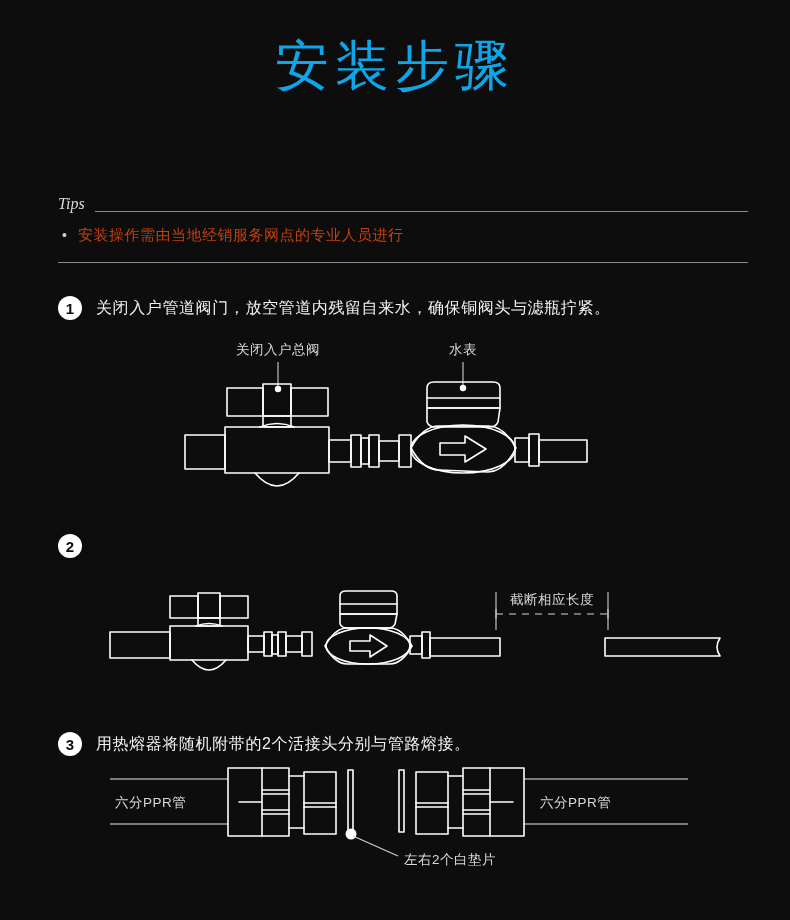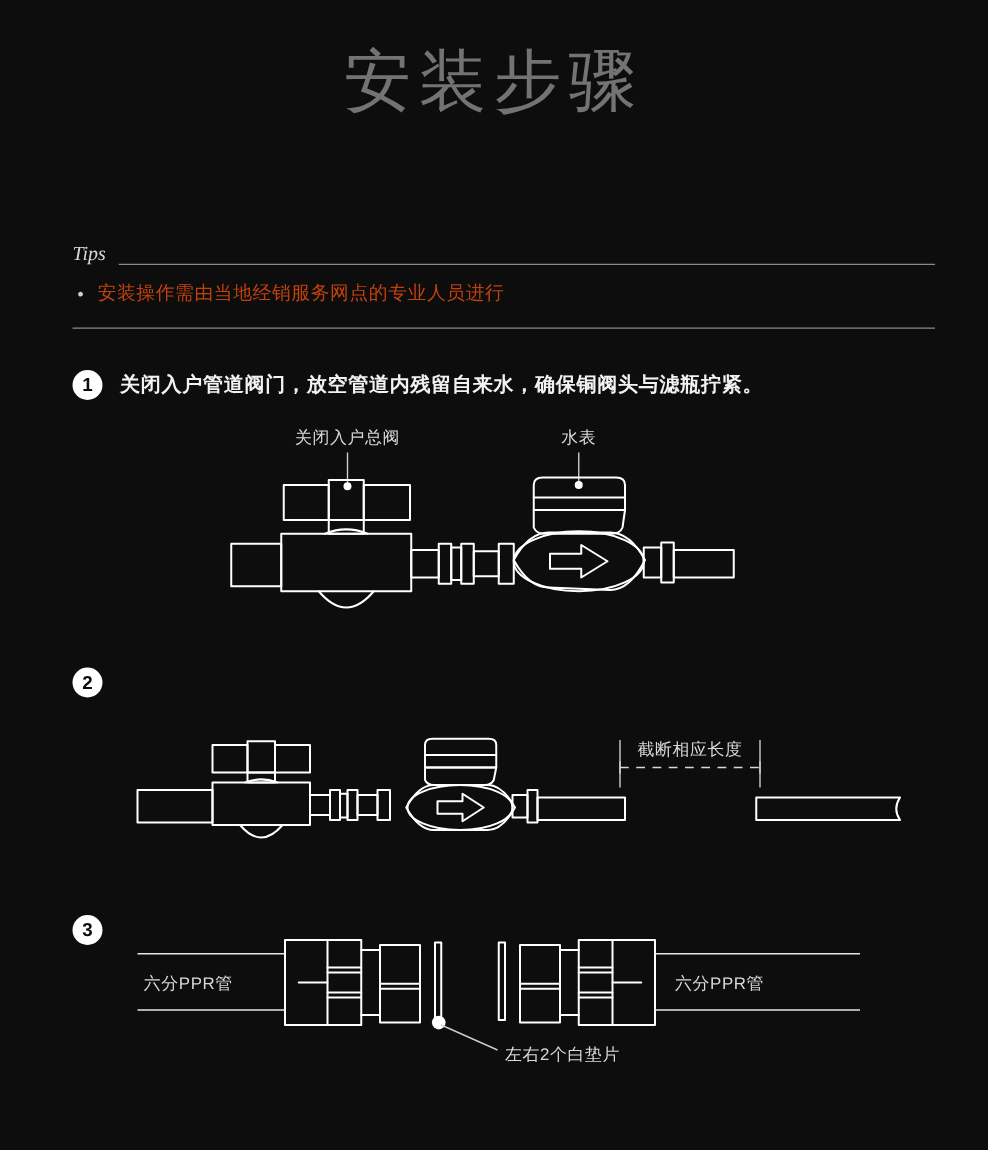--- a/index.html
+++ b/index.html
@@ -19,21 +19,21 @@
 
   
   .title {
     position: absolute;
     top: 36px;
     left: 0;
     width: 790px;
     text-align: center;
     font-size: 54px;
     letter-spacing: 6px;
-    color: #737373;
+    color: #0ea5e9;
     font-weight: 400;
     line-height: 1.1;
   }
 
   
   .tips-wrap {
     position: absolute;
     left: 58px;
     top: 196px;
     width: 690px;
@@ -101,36 +101,35 @@
     align-items: center;
     justify-content: center;
     flex: 0 0 auto;
     line-height: 1;
   }
   .step-text {
     font-size: 16px;
     color: #f2f2f2;
     letter-spacing: 0.6px;
     white-space: nowrap;
-    font-weight: bold;
   }
 
   #step1 { top: 296px; }
   #step2 { top: 534px; }
   #step3 { top: 732px; }
 
   
   .diagram {
     position: absolute;
     left: 0;
     width: 790px;
   }
   #diagram1 { top: 330px; height: 160px; }
   #diagram2 { top: 578px; height: 110px; }
-  #diagram3 { top: 736px; height: 125px; }
+  #diagram3 { top: 752px; height: 125px; }
 
   .diagram svg { display: block; }
 
   .cal-text {
     font-family: "Liberation Sans", "DejaVu Sans", sans-serif;
     font-size: 13.5px;
     fill: #d9d9d9;
     letter-spacing: 0.5px;
   }
   .ln {
@@ -275,20 +274,21 @@
       <line class="dash" x1="496" y1="36" x2="608" y2="36"></line>
       <line class="leader" x1="496" y1="31" x2="496" y2="41"></line>
       <line class="leader" x1="608" y1="31" x2="608" y2="41"></line>
 
       <path class="ln" d="M605 60 L720 60 q-6 9 0 18 L605 78 Z"></path>
     </svg>
   </div>
 
   <div class="step" id="step3">
     <div class="step-badge">3</div>
+    <div class="step-text">用热熔器将随机附带的2个活接头分别与管路熔接。</div>
   </div>
 
   <div class="diagram" id="diagram3">
     <svg width="790" height="125" viewBox="0 0 790 125" xmlns="http://www.w3.org/2000/svg">
 
       <g>
         <line class="ln-thin" x1="110" y1="27" x2="228" y2="27"></line>
         <line class="ln-thin" x1="110" y1="72" x2="228" y2="72"></line>
         <text class="cal-text" x="115" y="55">六分PPR管</text>
       </g>

